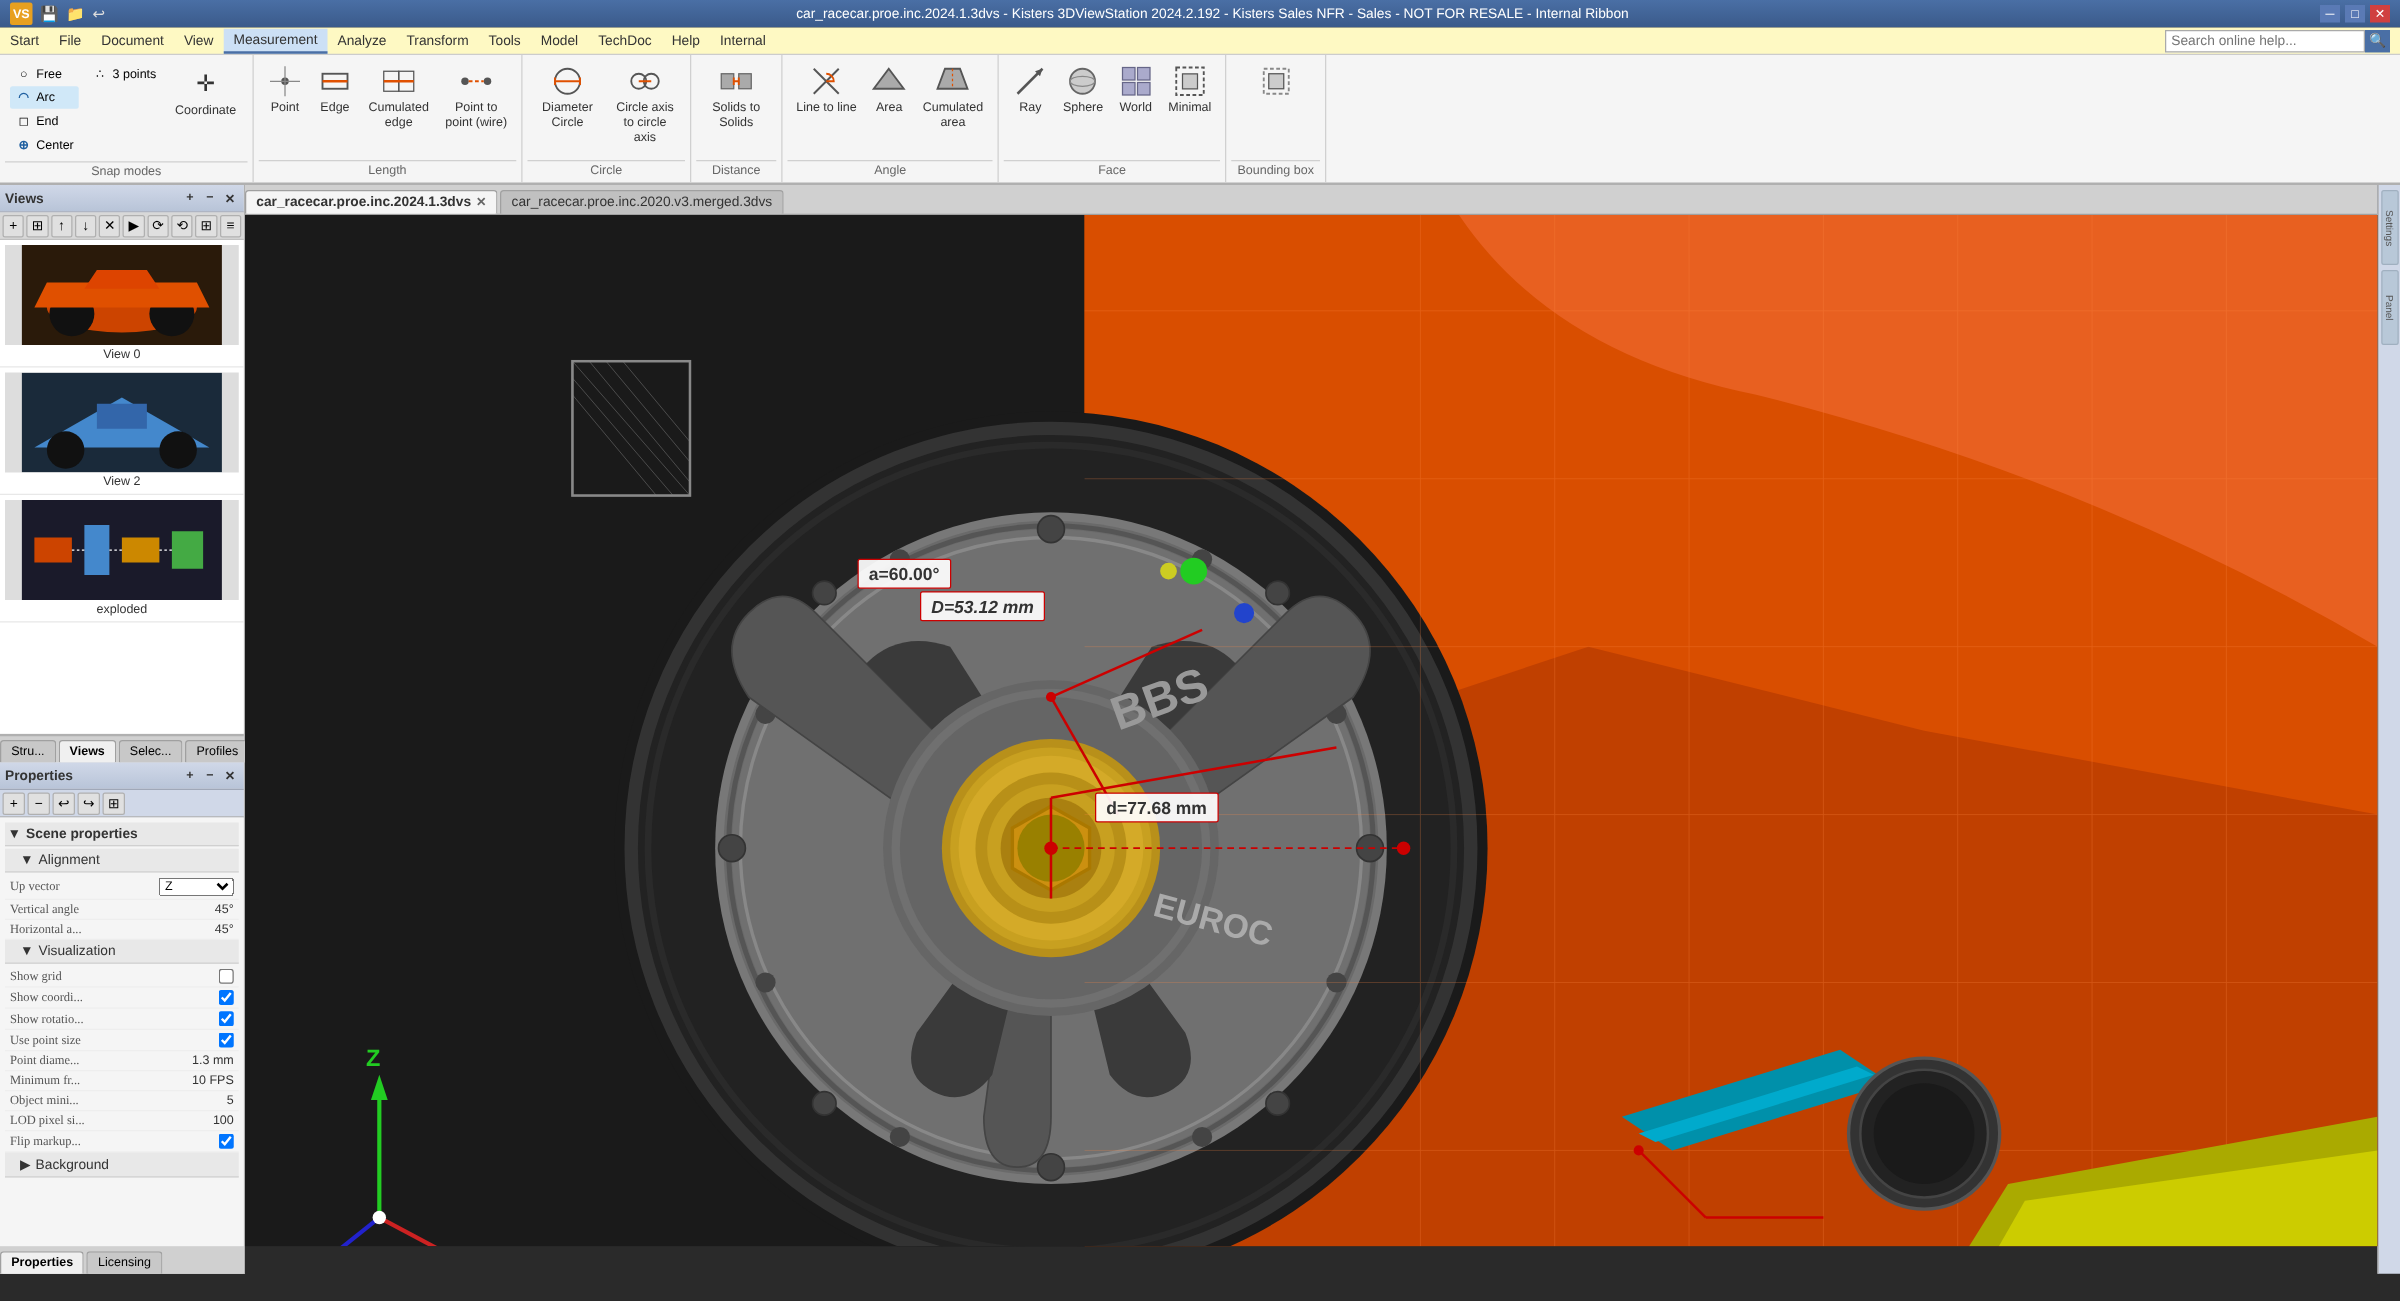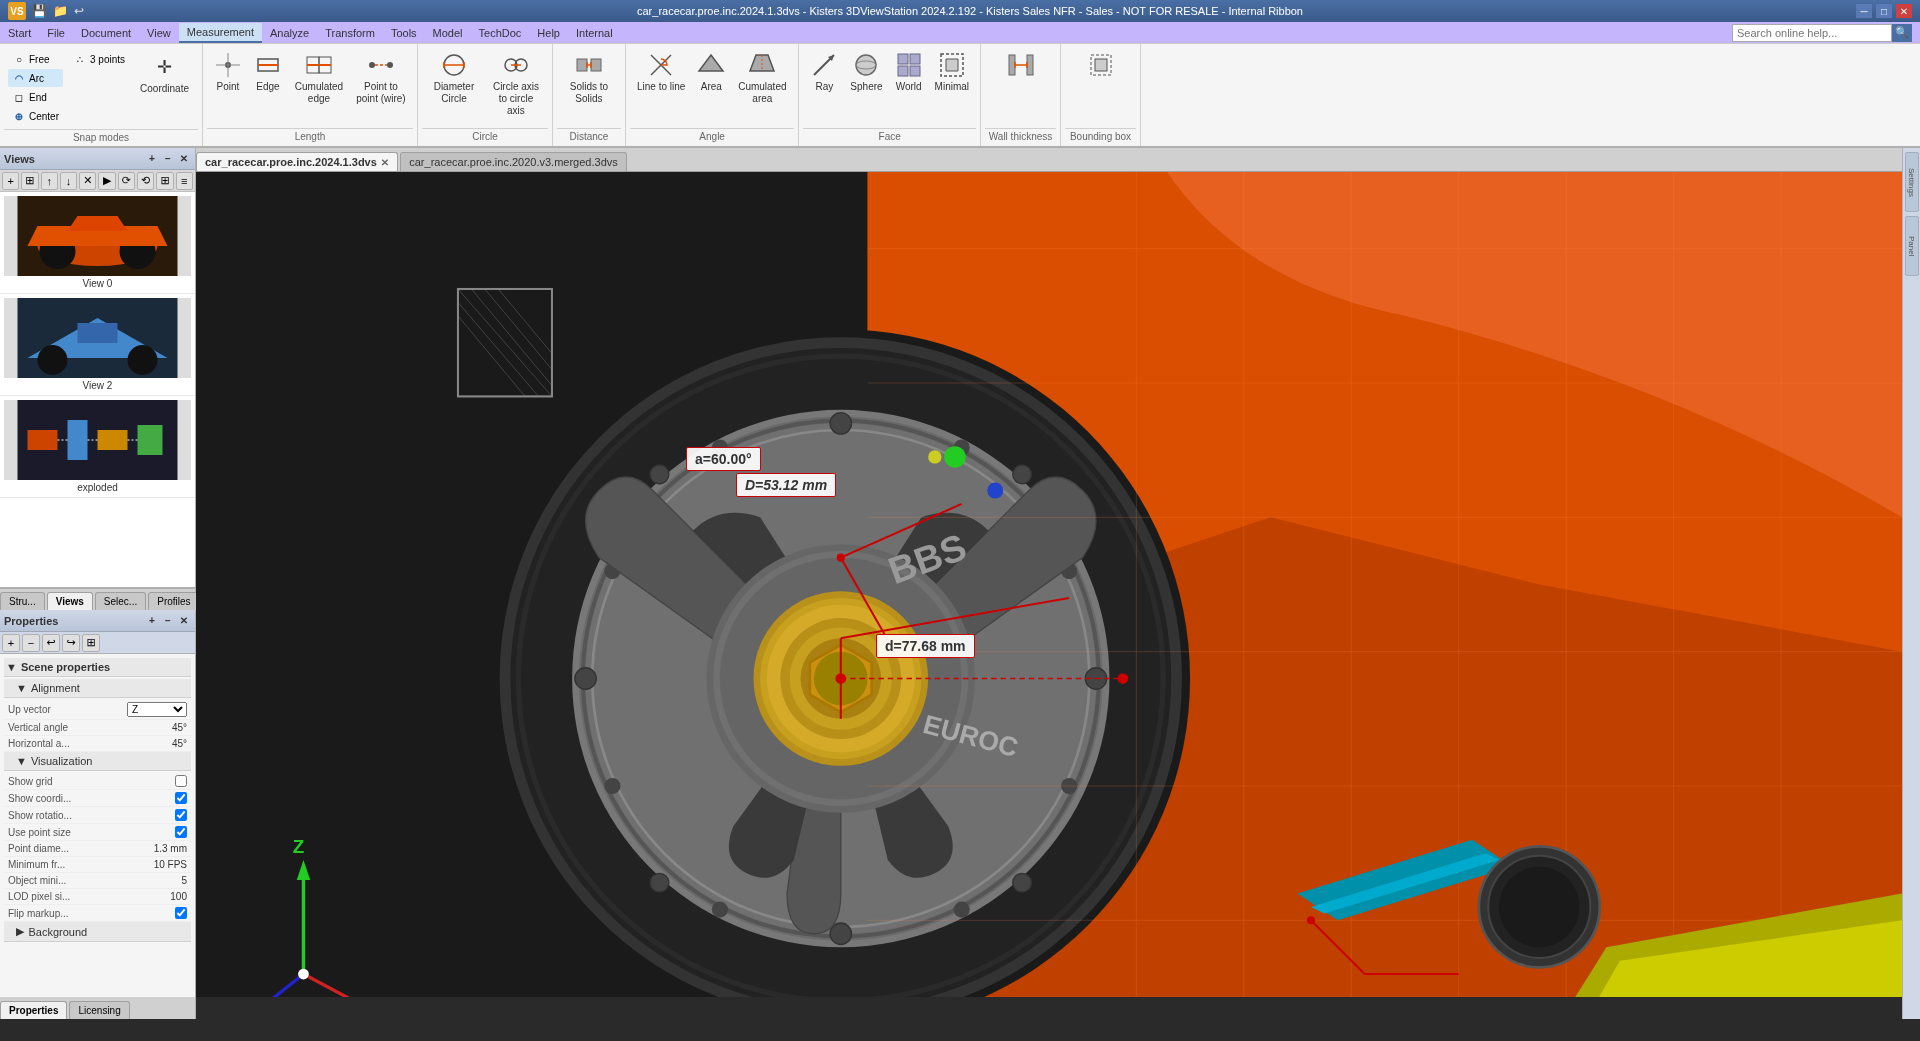--- a/index.html
+++ b/index.html
@@ -12,21 +12,21 @@
       padding: 0 8px; color: #fff; font-size: 11px;
     }
     #titlebar-left { display: flex; align-items: center; gap: 6px; }
     #titlebar-logo { width: 18px; height: 18px; background: #e8a020; border-radius: 2px; display: flex; align-items: center; justify-content: center; font-weight: bold; font-size: 10px; color: #fff; }
     #titlebar-title { font-size: 11px; color: #fff; }
     #titlebar-controls { display: flex; gap: 4px; }
     .titlebar-btn { width: 16px; height: 14px; background: #5a7ab5; border: none; color: #fff; font-size: 10px; cursor: pointer; display: flex; align-items: center; justify-content: center; }
 
     
     #menubar {
-      width: 100%; height: 22px; background: #c4b5fd;
+      width: 100%; height: 22px; background: #fef9c3;
       display: flex; align-items: center;
       border-bottom: 1px solid #ccc;
     }
     .menu-item {
       padding: 3px 8px; font-size: 11px; cursor: pointer; color: #333;
     }
     .menu-item.active { background: #cce0f5; border-bottom: 2px solid #4a6fa5; }
 
     
     #search-bar {
@@ -142,21 +142,21 @@
     .prop-section-header {
       display: flex; align-items: center; gap: 4px;
       font-size: 11px; font-weight: bold; color: #333;
       padding: 3px 2px; cursor: pointer; background: #e8e8e8;
       border-bottom: 1px solid #d0d0d0; margin-bottom: 2px;
     }
     .prop-row {
       display: flex; align-items: center; padding: 2px 4px;
       font-size: 10px; border-bottom: 1px solid #eee;
     }
-    .prop-label { flex: 1; color: #555; }
+    .prop-label { flex: 1; color: #555; font-family: Liberation Serif, serif; }
     .prop-value { color: #333; font-size: 10px; }
     .prop-checkbox { width: 12px; height: 12px; margin: 0; }
 
     
     #props-toolbar {
       height: 22px; background: #d0d8e8; display: flex; align-items: center;
       padding: 0 2px; gap: 2px; border-bottom: 1px solid #b0b0b0;
     }
 
     
@@ -456,36 +456,20 @@
               <rect x="3" y="3" width="22" height="22" fill="none" stroke="#555" stroke-width="1.5" stroke-dasharray="3,2"></rect>
               <polygon points="8,8 20,8 20,20 8,20" fill="#ccc" stroke="#555" stroke-width="1"></polygon>
             </svg>
         </div>
         <div class="rb-label">Minimal</div>
       </div>
     </div>
     <div class="ribbon-group-label">Face</div>
   </div>
 
-  <div class="ribbon-group" style="min-width:80px;">
-    <div class="ribbon-group-content">
-      <div class="ribbon-btn">
-        <div class="rb-icon">
-          <svg width="28" height="28" viewBox="0 0 28 28">
-              <rect x="2" y="4" width="6" height="20" fill="#aaa" stroke="#666" stroke-width="1"></rect>
-              <rect x="20" y="4" width="6" height="20" fill="#aaa" stroke="#666" stroke-width="1"></rect>
-              <line x1="8" y1="14" x2="20" y2="14" stroke="#e05000" stroke-width="1.5"></line>
-              <line x1="8" y1="11" x2="8" y2="17" stroke="#e05000" stroke-width="1.5"></line>
-              <line x1="20" y1="11" x2="20" y2="17" stroke="#e05000" stroke-width="1.5"></line>
-            </svg>
-        </div>
-      </div>
-    </div>
-    <div class="ribbon-group-label">Wall thickness</div>
-  </div>
 
   <div class="ribbon-group" style="min-width:80px;">
     <div class="ribbon-group-content">
       <div class="ribbon-btn">
         <div class="rb-icon">
           <svg width="28" height="28" viewBox="0 0 28 28">
               <rect x="4" y="4" width="20" height="20" fill="none" stroke="#888" stroke-width="1.5" stroke-dasharray="3,2"></rect>
               <rect x="8" y="8" width="12" height="12" fill="#ccc" stroke="#555" stroke-width="1"></rect>
             </svg>
         </div>

